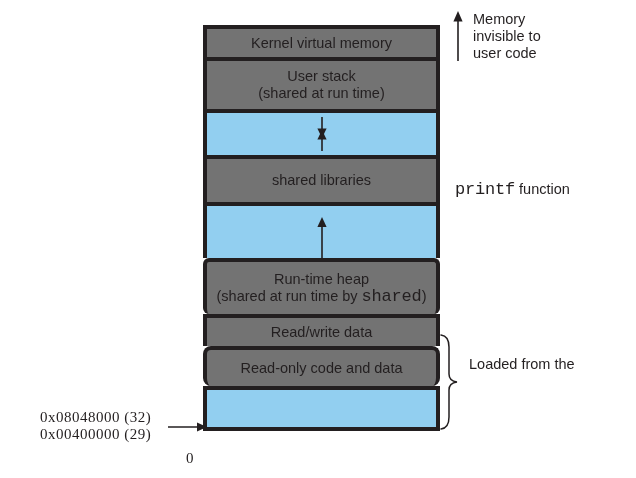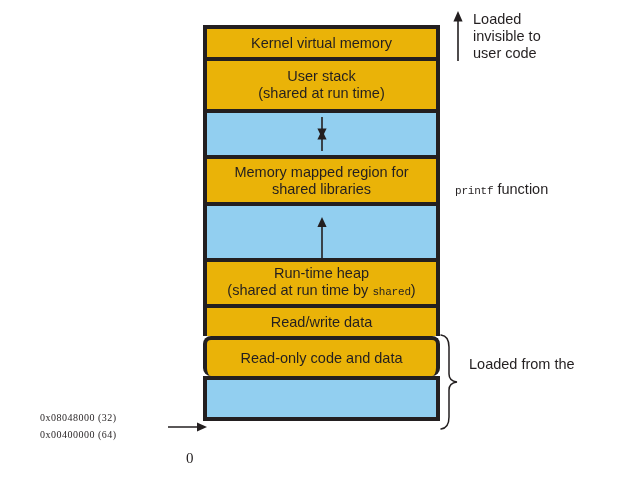--- a/index.html
+++ b/index.html
@@ -18,42 +18,42 @@
   #memory-column{
     position:absolute;
     left:203px; top:25px;
     width:237px;
   }
   .mem-row{
     position:relative;
     box-sizing:border-box;
     border:4px solid #231f20;
     border-bottom-width:0;
-    background:#eab308;
+    background:#737373;
     display:flex;
     flex-direction:column;
     align-items:center;
     justify-content:center;
     text-align:center;
     font-size:14.5px;
     line-height:17px;
     color:#231f20;
   }
   .mem-row.last{border-bottom-width:4px;}
   .mem-row.blue{background:#92cff0;}
   .mem-line{display:block;white-space:nowrap;}
-  .mono{font-family:"Liberation Mono","DejaVu Sans Mono",monospace;font-size:11px;letter-spacing:-0.2px;}
+  .mono{font-family:"Liberation Mono","DejaVu Sans Mono",monospace;font-size:17px;letter-spacing:-0.2px;}
 
   
   .h-kernel{height:32px;}
   .h-stack{height:52px;}
   .h-gap1{height:46px;}
   .h-mmap{height:47px;}
   .h-gap2{height:56px;}
-  .h-heap{height:46px;}
+  .h-heap{height:56px;border-radius:6px;}
   .h-rw{height:32px;}
   .h-ro{height:40px;border-radius:8px;}
   .h-zero{height:45px;}
 
   
   .arrow-svg{position:absolute;left:50%;transform:translateX(-50%);}
 
   
   .right-note{
     position:absolute;
@@ -66,21 +66,21 @@
   #note-printf{left:455px;top:181px;}
   #note-loaded{left:469px;top:356px;}
 
   #up-arrow-invisible{position:absolute;left:450px;top:10px;}
   #brace-loaded{position:absolute;left:438px;top:333px;}
 
   
   .addr-label{
     position:absolute;
     font-family:"Liberation Serif","DejaVu Serif",serif;
-    font-size:10px;
+    font-size:15px;
     line-height:17px;
     letter-spacing:0.5px;
     color:#231f20;
     white-space:nowrap;
   }
   #addr-32{left:40px;top:409px;}
   #addr-64{left:40px;top:426px;}
   #addr-pointer{position:absolute;left:168px;top:421px;}
   #zero-label{
     position:absolute;
@@ -111,21 +111,20 @@
         <line x1="7" y1="0" x2="7" y2="15" stroke="#231f20" stroke-width="1.6"></line>
         <polygon points="7,21 2.4,11.5 11.6,11.5" fill="#231f20"></polygon>
       </svg>
       <svg class="arrow-svg" style="bottom:4px;" width="14" height="22" viewBox="0 0 14 22">
         <line x1="7" y1="7" x2="7" y2="22" stroke="#231f20" stroke-width="1.6"></line>
         <polygon points="7,1 2.4,10.5 11.6,10.5" fill="#231f20"></polygon>
       </svg>
     </div>
 
     <div class="mem-row h-mmap">
-      <span class="mem-line">Memory mapped region for</span>
       <span class="mem-line">shared libraries</span>
     </div>
 
     <div class="mem-row blue h-gap2">
       <svg class="arrow-svg" style="bottom:0px;" width="14" height="42" viewBox="0 0 14 42">
         <line x1="7" y1="9" x2="7" y2="42" stroke="#231f20" stroke-width="1.6"></line>
         <polygon points="7,1 2.4,11 11.6,11" fill="#231f20"></polygon>
       </svg>
     </div>
 
@@ -145,39 +144,39 @@
     <div class="mem-row blue h-zero last"></div>
 
   </div>
 
   <svg id="up-arrow-invisible" width="16" height="52" viewBox="0 0 16 52">
     <line x1="8" y1="10" x2="8" y2="51" stroke="#231f20" stroke-width="1.6"></line>
     <polygon points="8,1 3.4,11.5 12.6,11.5" fill="#231f20"></polygon>
   </svg>
 
   <div class="right-note" id="note-invisible">
-    <div>Loaded</div>
+    <div>Memory</div>
     <div>invisible to</div>
     <div>user code</div>
   </div>
 
   <div class="right-note" id="note-printf">
     <span class="mono">printf</span><span> function</span>
   </div>
 
   <svg id="brace-loaded" width="22" height="98" viewBox="0 0 22 98">
     <path d="M3 2 Q11 3 11 14 L11 41 Q11 48 19 49 Q11 50 11 57 L11 84 Q11 95 3 96" fill="none" stroke="#231f20" stroke-width="1.5" stroke-linecap="round"></path>
   </svg>
 
   <div class="right-note" id="note-loaded">
     <div>Loaded from the</div>
   </div>
 
   <div class="addr-label" id="addr-32">0x08048000 (32)</div>
-  <div class="addr-label" id="addr-64">0x00400000 (64)</div>
+  <div class="addr-label" id="addr-64">0x00400000 (29)</div>
 
   <svg id="addr-pointer" width="40" height="12" viewBox="0 0 40 12">
     <line x1="0" y1="6" x2="32" y2="6" stroke="#231f20" stroke-width="1.5"></line>
     <polygon points="39,6 29,1.6 29,10.4" fill="#231f20"></polygon>
   </svg>
 
   <div id="zero-label">0</div>
 
 </div>
 

